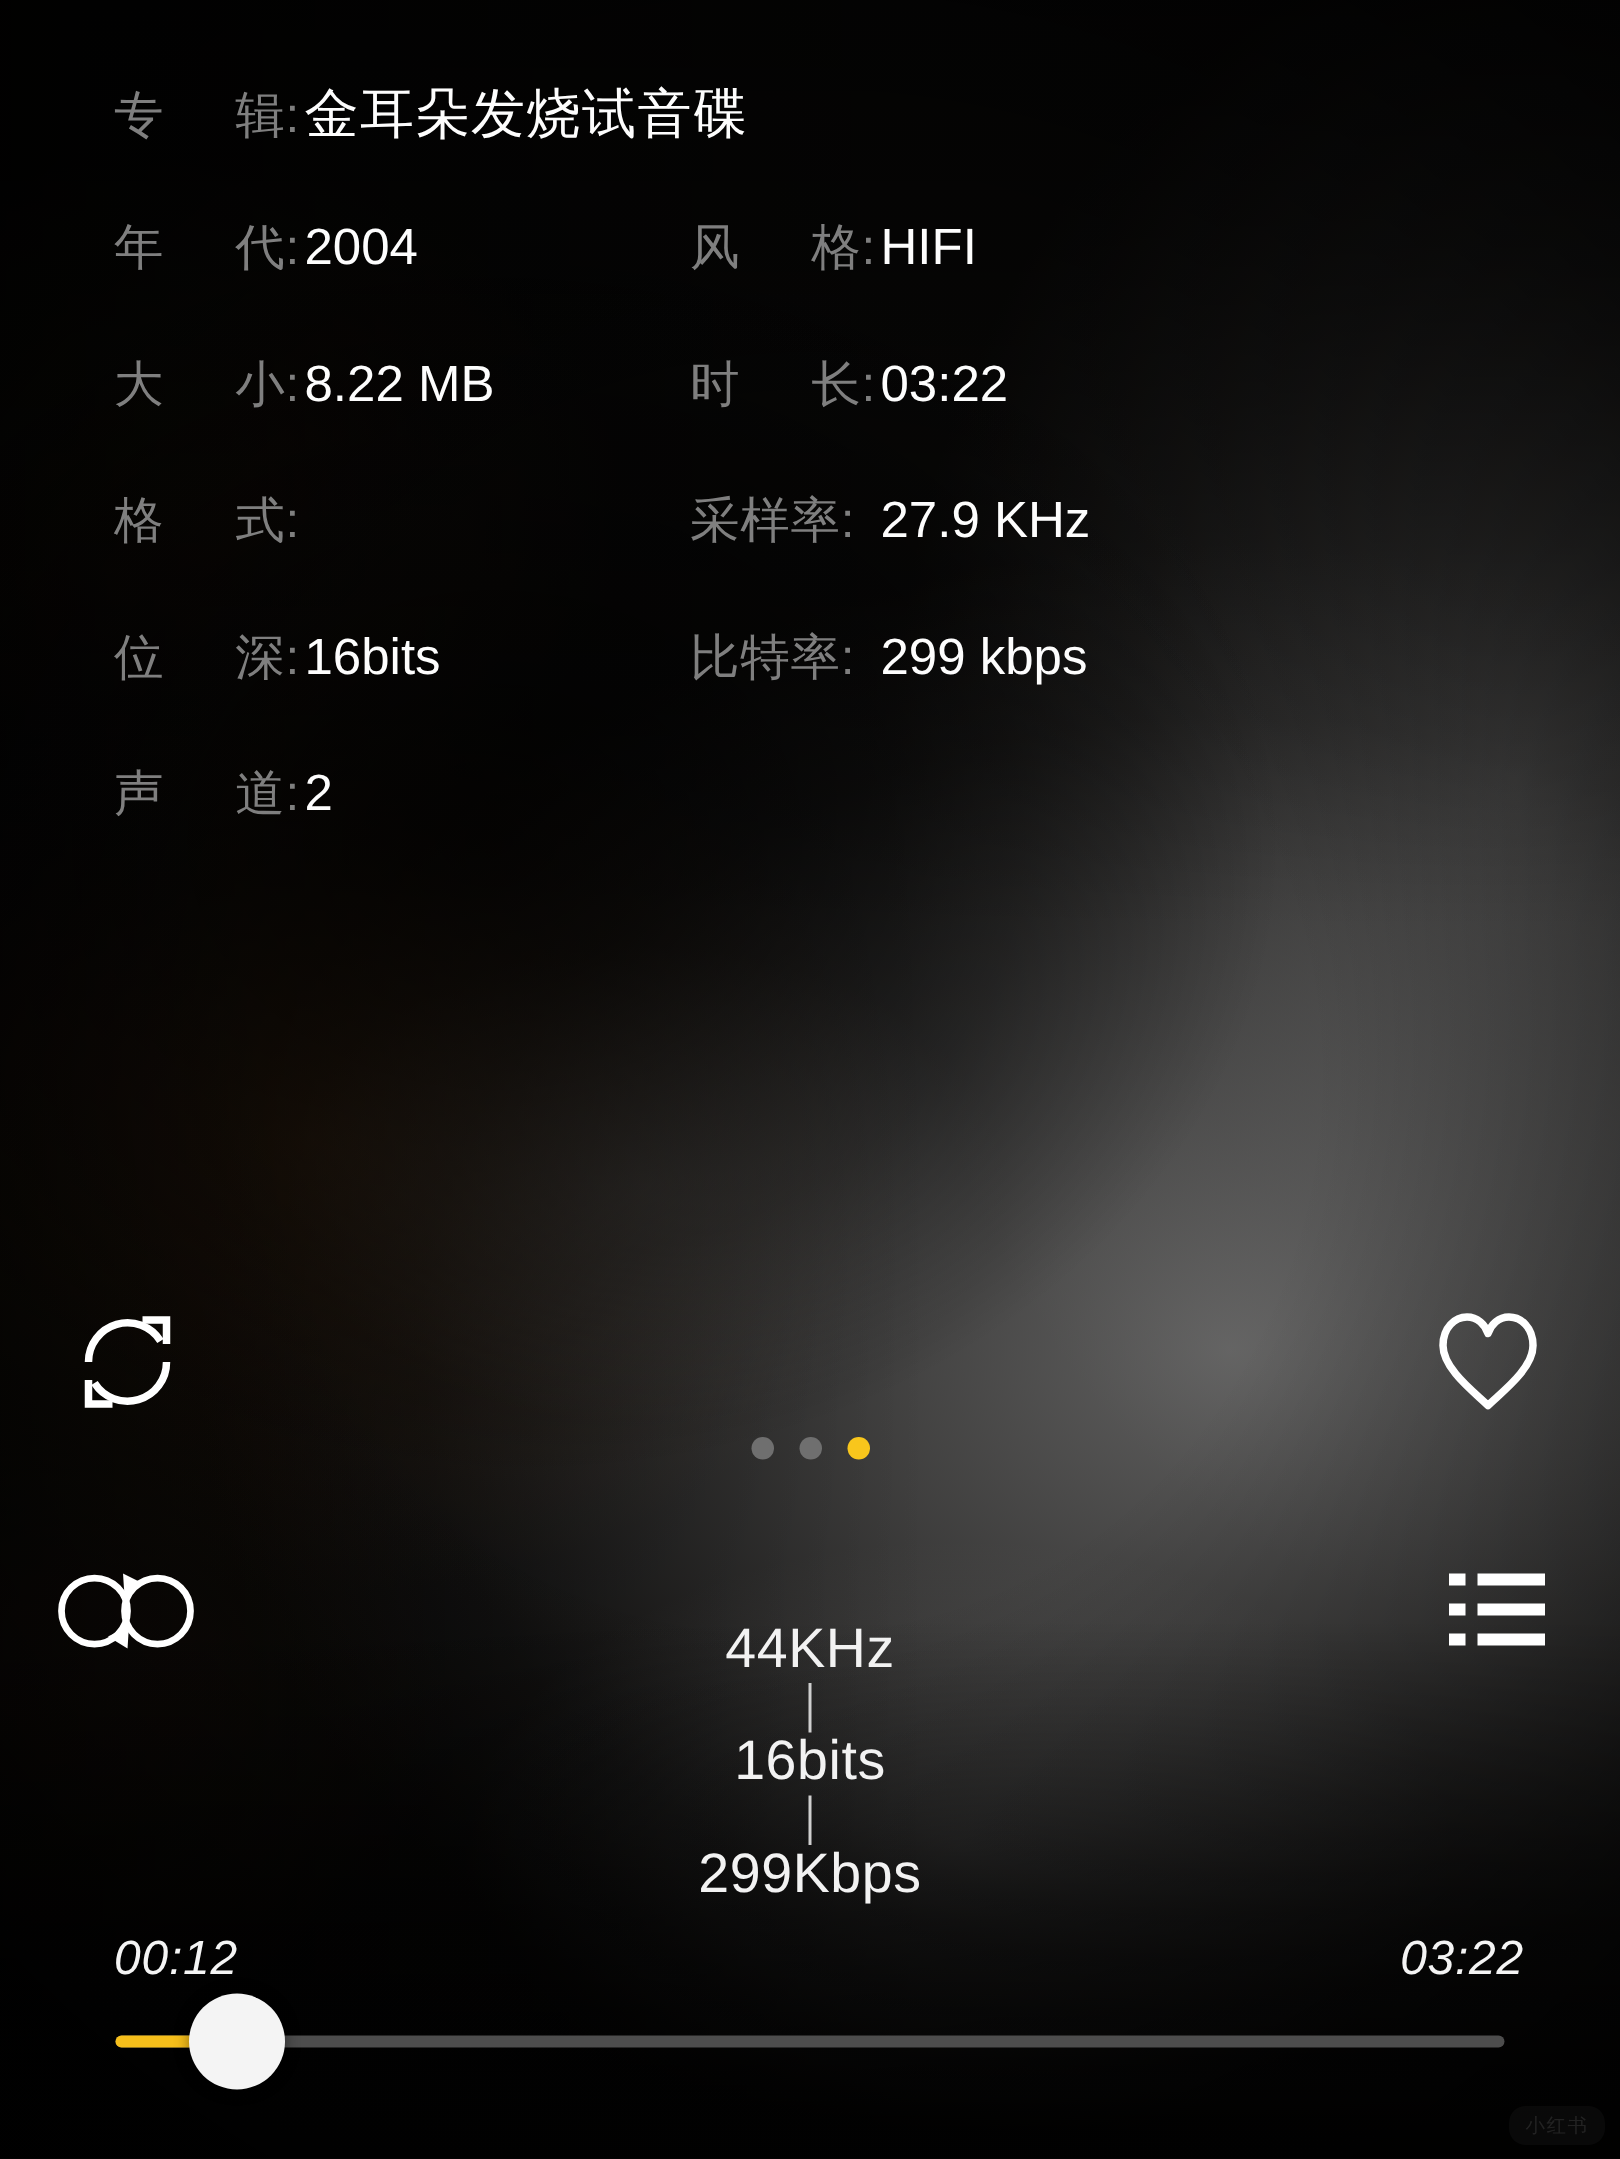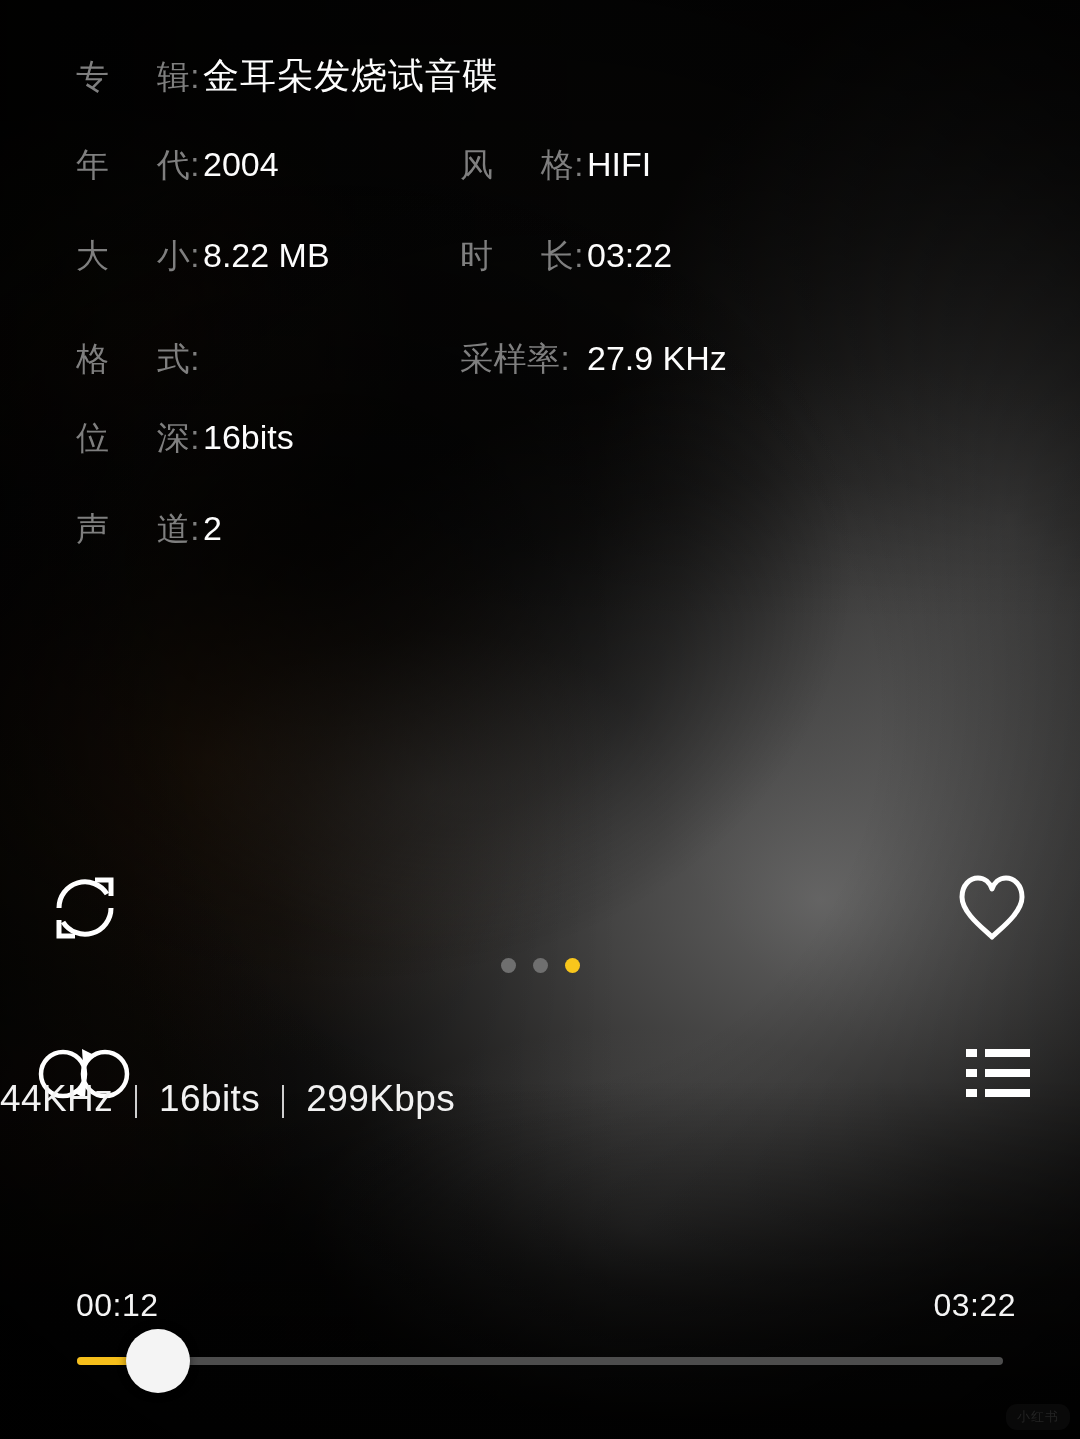--- a/index.html
+++ b/index.html
@@ -84,21 +84,21 @@
   .meta-label {
     color: #7f7f7f;
     font-size: 33px;
     letter-spacing: 0.5px;
     width: 124px;
     display: inline-flex;
     justify-content: space-between;
     flex: none;
     white-space: nowrap;
   }
-  .meta-label.solid { display: inline-block; text-align: left; margin-top: 12px; }
+  .meta-label.solid { display: inline-block; text-align: left; }
   .meta-value {
     color: #fdfdfd;
     font-size: 34px;
     white-space: nowrap;
     margin-left: 3px;
   }
   .meta-value.cjk { font-size: 36px; letter-spacing: 1px; }
 
   
   .icon-btn {
@@ -131,23 +131,25 @@
   .dot.active { background: #f8c61c; }
 
   
   .quality {
     position: absolute;
     top: 1078px;
     left: 0;
     width: 1080px;
     display: flex;
     align-items: center;
+    justify-content: center;
     color: #f2f2f2;
     font-size: 37px;
     letter-spacing: 0.4px;
+    flex-direction: column;
   }
   .quality .sep {
     width: 2px;
     height: 33px;
     background: #cfcfcf;
     margin: 0 22px;
     position: relative;
     top: 2px;
   }
 
@@ -155,20 +157,21 @@
   .times {
     position: absolute;
     top: 1287px;
     left: 76px;
     width: 940px;
     display: flex;
     justify-content: space-between;
     color: #f4f4f4;
     font-size: 32px;
     letter-spacing: 0.5px;
+    font-style: italic;
   }
   .bar-wrap {
     position: absolute;
     top: 1357px;
     left: 77px;
     width: 926px;
     height: 8px;
   }
   .bar-track {
     position: absolute;
@@ -281,20 +284,24 @@
       </div>
     </div>
 
     <div class="meta-row">
       <div class="meta-cell col-left">
         <span class="meta-label">
           <span>位</span>
           <span>深:</span>
         </span>
         <span class="meta-value">16bits</span>
+      </div>
+      <div class="meta-cell col-right">
+        <span class="meta-label solid">比特率:</span>
+        <span class="meta-value">299 kbps</span>
       </div>
     </div>
 
     <div class="meta-row">
       <div class="meta-cell col-left">
         <span class="meta-label">
           <span>声</span>
           <span>道:</span>
         </span>
         <span class="meta-value">2</span>

